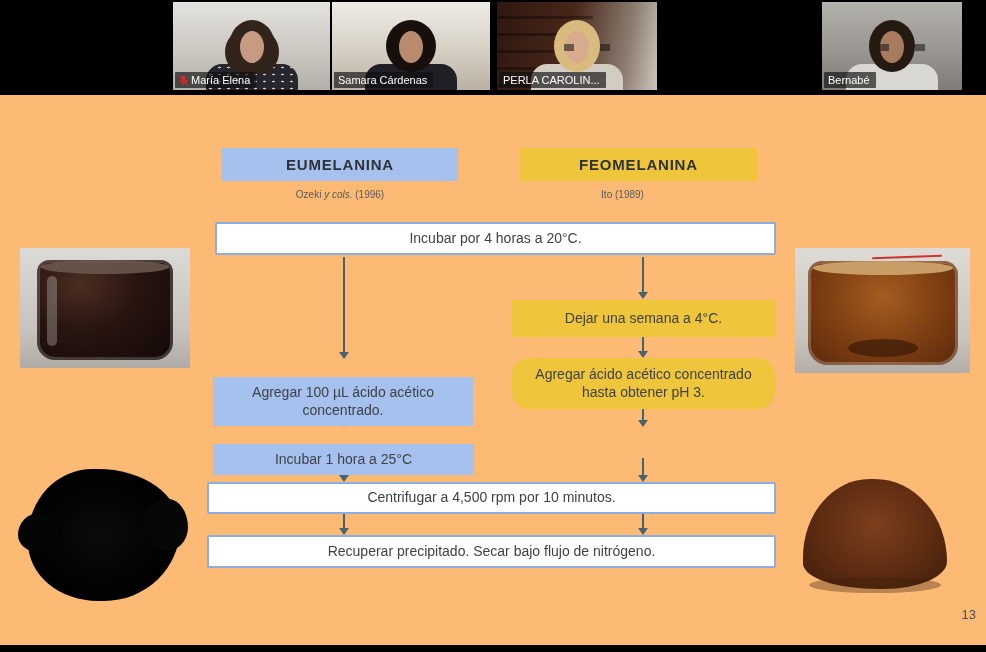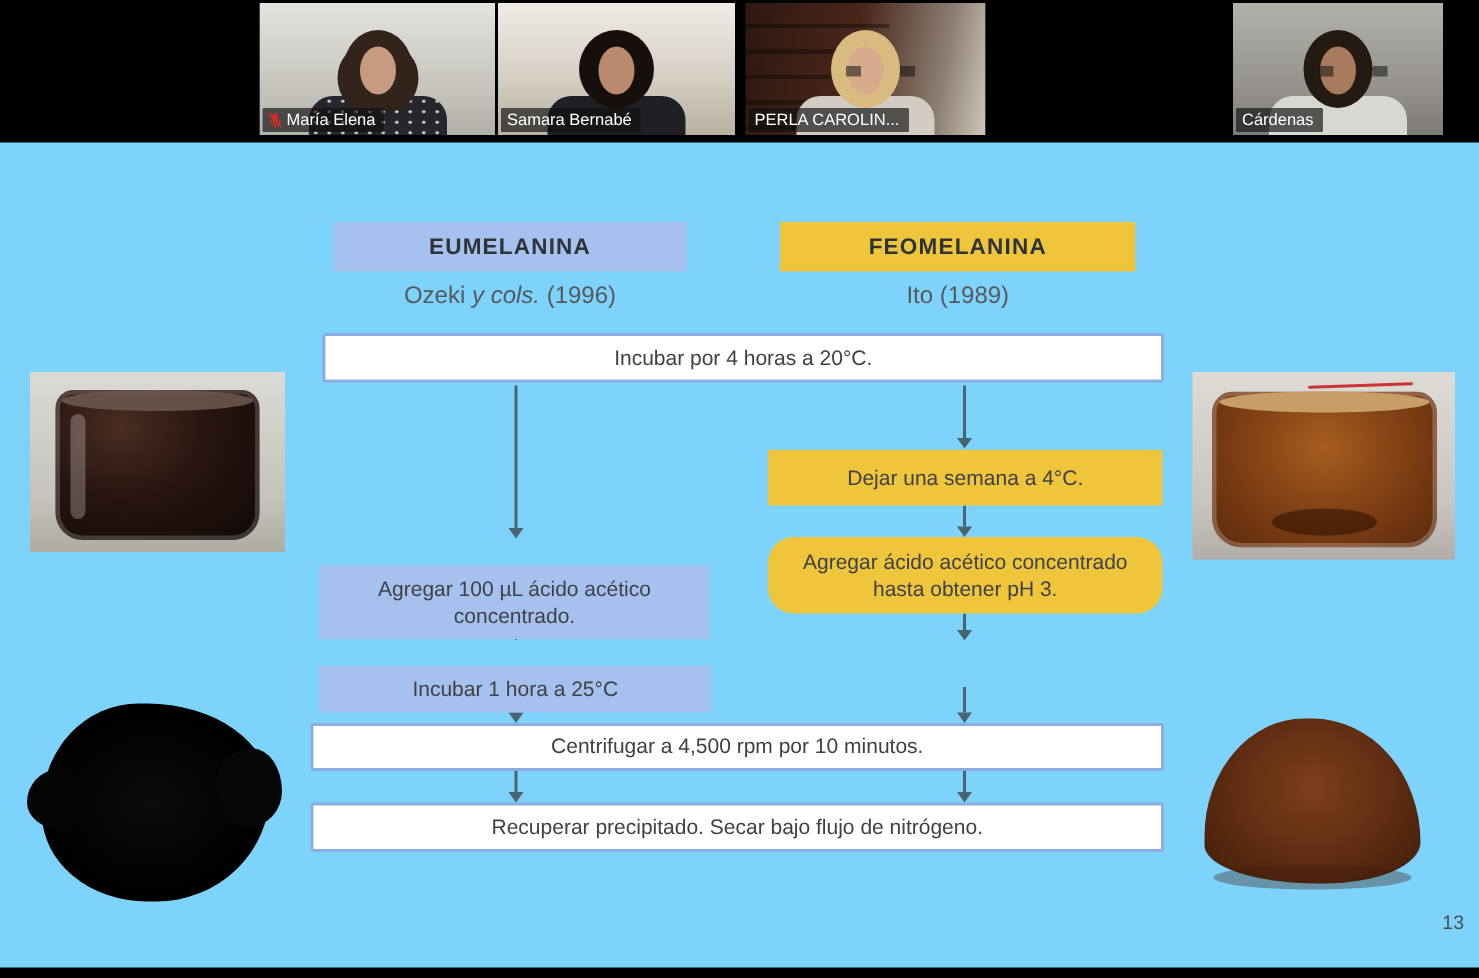--- a/index.html
+++ b/index.html
@@ -39,29 +39,29 @@
   .p4 .face{background:#a87b5e;}
   .p4 .torso{background:#d9d7d2;}
   .glasses{position:absolute;top:24px;left:10px;width:26px;height:7px;
      border-left:10px solid rgba(20,20,20,.55);border-right:10px solid rgba(20,20,20,.55);}
   .name-tag{position:absolute;left:2px;bottom:2px;display:flex;align-items:center;gap:3px;
      background:rgba(15,15,15,.66);color:#fff;font-size:11px;line-height:14px;
      padding:1px 6px 1px 4px;border-radius:1px;white-space:nowrap;}
   .mic-muted{width:9px;height:11px;flex:0 0 auto;}
 
   
-  .slide{position:absolute;left:0;top:95px;width:986px;height:550px;background:#7dd3fc;
+  .slide{position:absolute;left:0;top:95px;width:986px;height:550px;background:#fdba74;
          color:#3e4247;}
   .hdr{position:absolute;display:flex;align-items:center;justify-content:center;
        font-weight:bold;font-size:15px;letter-spacing:.8px;color:#2e3338;}
   .hdr-blue{left:222px;top:53px;width:236px;height:33px;background:#a6c1ed;}
   .hdr-yellow{left:520px;top:53px;width:237px;height:33px;background:#efc53c;}
-  .ref{position:absolute;top:94px;font-size:16px;color:#565a5e;text-align:center;}
+  .ref{position:absolute;top:94px;font-size:10px;color:#565a5e;text-align:center;}
   .ref-left{left:222px;width:236px;}
-  .ref-right{left:520px;width:237px;}
+  .ref-right{left:504px;width:237px;}
   .ref .it{font-style:italic;}
   .box{position:absolute;display:flex;align-items:center;justify-content:center;
        text-align:center;font-size:14px;line-height:1.25;color:#3e4247;padding:2px 8px;
        box-sizing:border-box;}
   .outline{background:#fff;border:2px solid #8bade0;border-radius:2px;}
   .blue{background:#a6c1ed;margin-top:17px;}
   .yellow{background:#efc53c;}
   .b-incubate{left:215px;top:127px;width:561px;height:33px;}
   .b-dejar{left:512px;top:205px;width:263px;height:37px;}
   .b-agregar-blue{left:213px;top:265px;width:260px;height:49px;}
@@ -157,21 +157,21 @@
     <div class="thumb t2 active">
       <div class="scene s2">
         <div class="person p2">
           <div class="head">
               <div class="face"></div>
             </div>
           <div class="torso"></div>
         </div>
       </div>
       <div class="name-tag">
-        <span>Samara Bernabé</span>
+        <span>Samara Cárdenas</span>
       </div>
     </div>
 
     <div class="thumb t3">
       <div class="scene s3">
         <div class="shelves"></div>
         <div class="person p3">
           <div class="head">
               <div class="face"></div>
               <div class="glasses"></div>
@@ -188,21 +188,21 @@
       <div class="scene s4">
         <div class="person p4">
           <div class="head">
               <div class="face"></div>
               <div class="glasses"></div>
             </div>
           <div class="torso"></div>
         </div>
       </div>
       <div class="name-tag">
-        <span>Cárdenas</span>
+        <span>Bernabé</span>
       </div>
     </div>
   </div>
 
   <div class="slide">
 
     <div class="hdr hdr-blue">EUMELANINA</div>
     <div class="hdr hdr-yellow">FEOMELANINA</div>
 
     <div class="ref ref-left"><span>Ozeki </span><span class="it">y cols.</span><span> (1996)</span></div>

